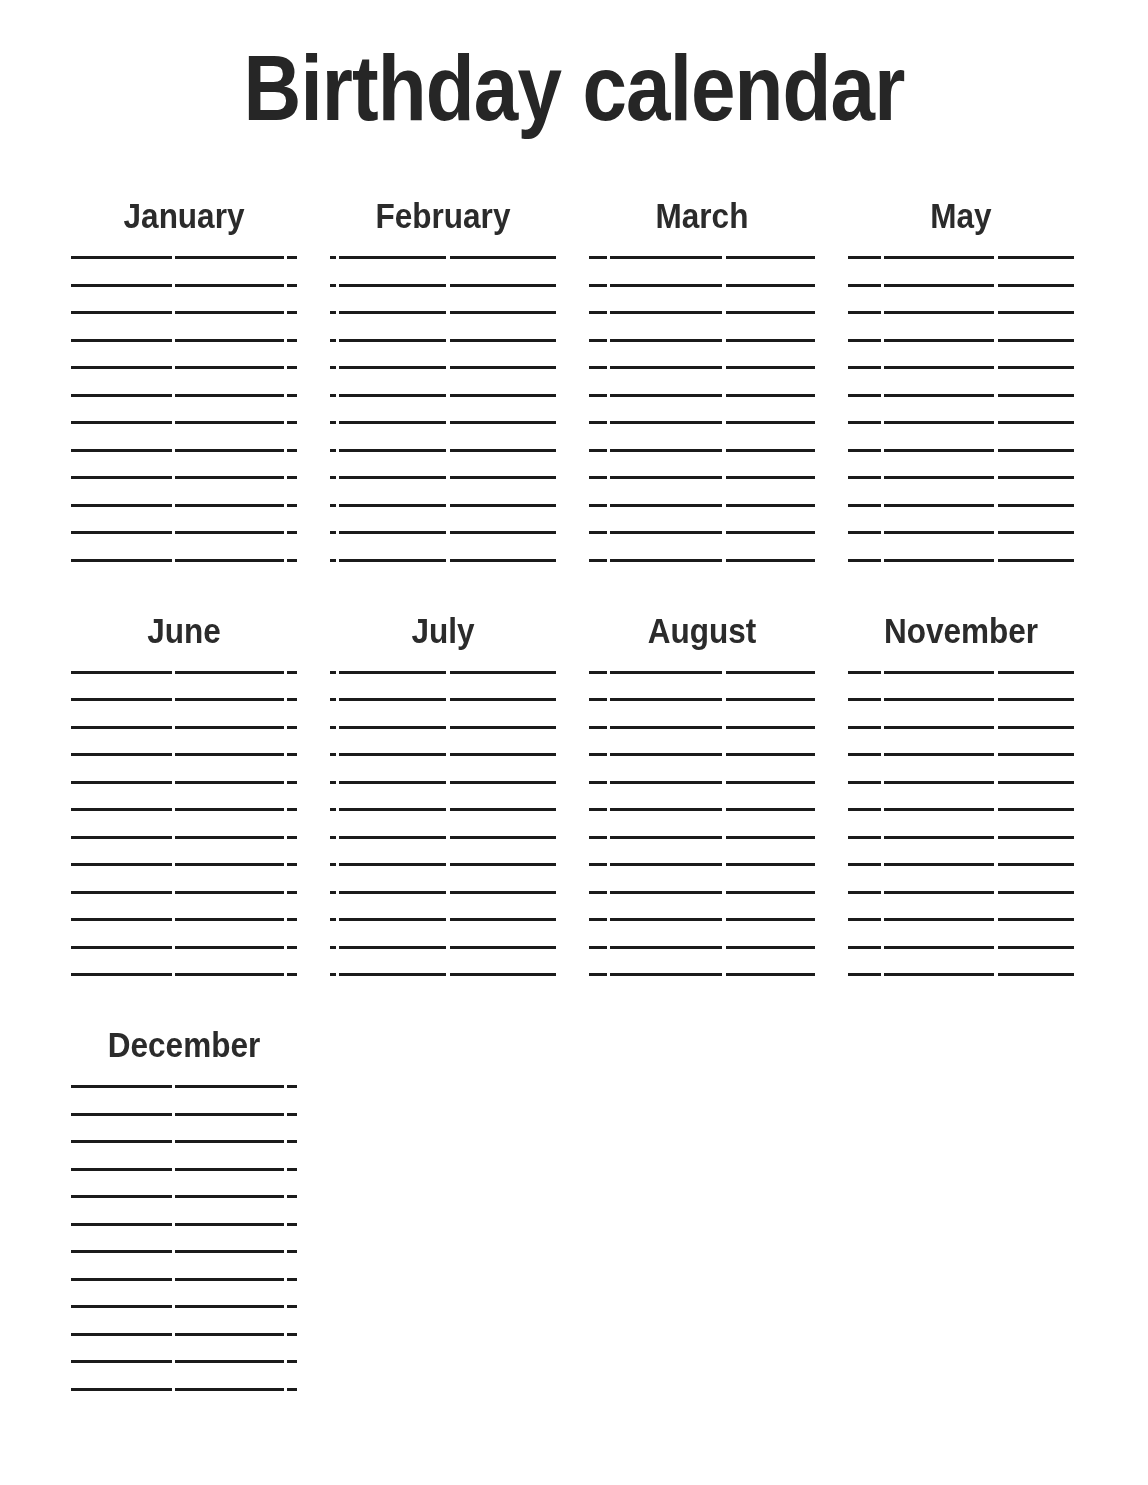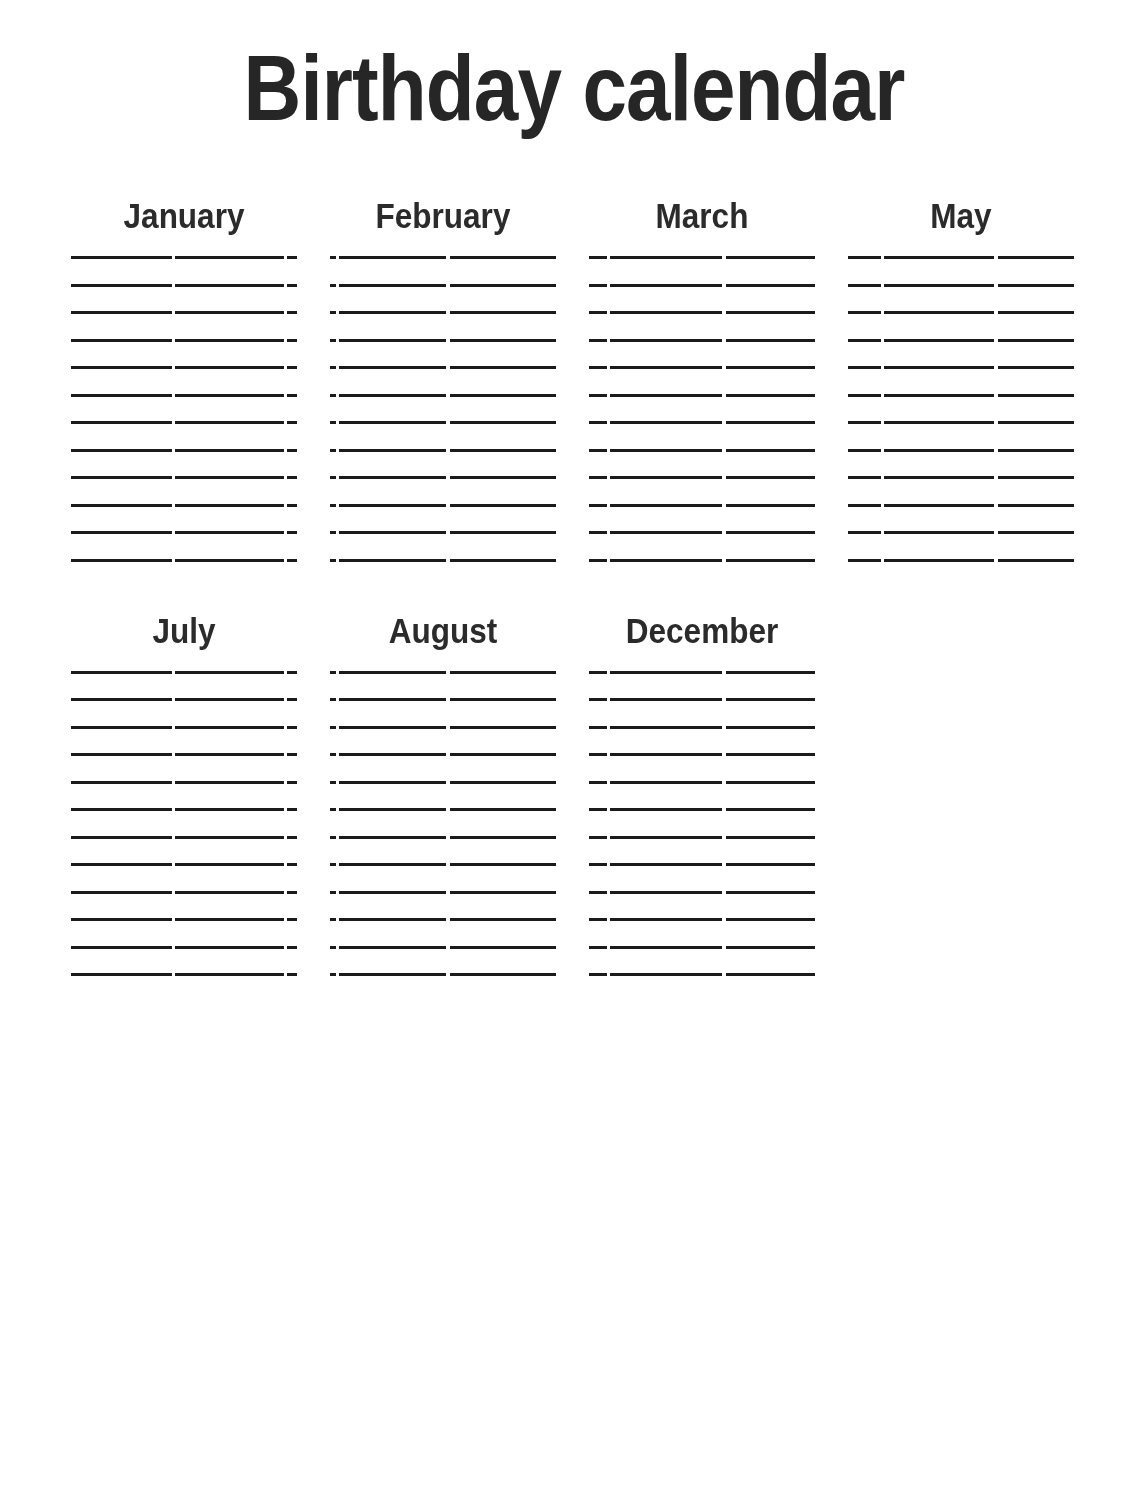--- a/index.html
+++ b/index.html
@@ -151,20 +151,37 @@
           <div class="rule"></div>
           <div class="rule"></div>
           <div class="rule"></div>
           <div class="rule"></div>
           <div class="rule"></div>
           <div class="rule"></div>
           <div class="rule"></div>
         </div>
     </section>
 
+    <section class="month">
+      <h2 class="month-name">June</h2>
+      <div class="lines">
+          <div class="rule"></div>
+          <div class="rule"></div>
+          <div class="rule"></div>
+          <div class="rule"></div>
+          <div class="rule"></div>
+          <div class="rule"></div>
+          <div class="rule"></div>
+          <div class="rule"></div>
+          <div class="rule"></div>
+          <div class="rule"></div>
+          <div class="rule"></div>
+          <div class="rule"></div>
+        </div>
+    </section>
 
     <section class="month">
       <h2 class="month-name">July</h2>
       <div class="lines">
           <div class="rule"></div>
           <div class="rule"></div>
           <div class="rule"></div>
           <div class="rule"></div>
           <div class="rule"></div>
           <div class="rule"></div>
@@ -190,20 +207,37 @@
           <div class="rule"></div>
           <div class="rule"></div>
           <div class="rule"></div>
           <div class="rule"></div>
           <div class="rule"></div>
         </div>
     </section>
 
 
 
+    <section class="month">
+      <h2 class="month-name">November</h2>
+      <div class="lines">
+          <div class="rule"></div>
+          <div class="rule"></div>
+          <div class="rule"></div>
+          <div class="rule"></div>
+          <div class="rule"></div>
+          <div class="rule"></div>
+          <div class="rule"></div>
+          <div class="rule"></div>
+          <div class="rule"></div>
+          <div class="rule"></div>
+          <div class="rule"></div>
+          <div class="rule"></div>
+        </div>
+    </section>
 
     <section class="month">
       <h2 class="month-name">December</h2>
       <div class="lines">
           <div class="rule"></div>
           <div class="rule"></div>
           <div class="rule"></div>
           <div class="rule"></div>
           <div class="rule"></div>
           <div class="rule"></div>

